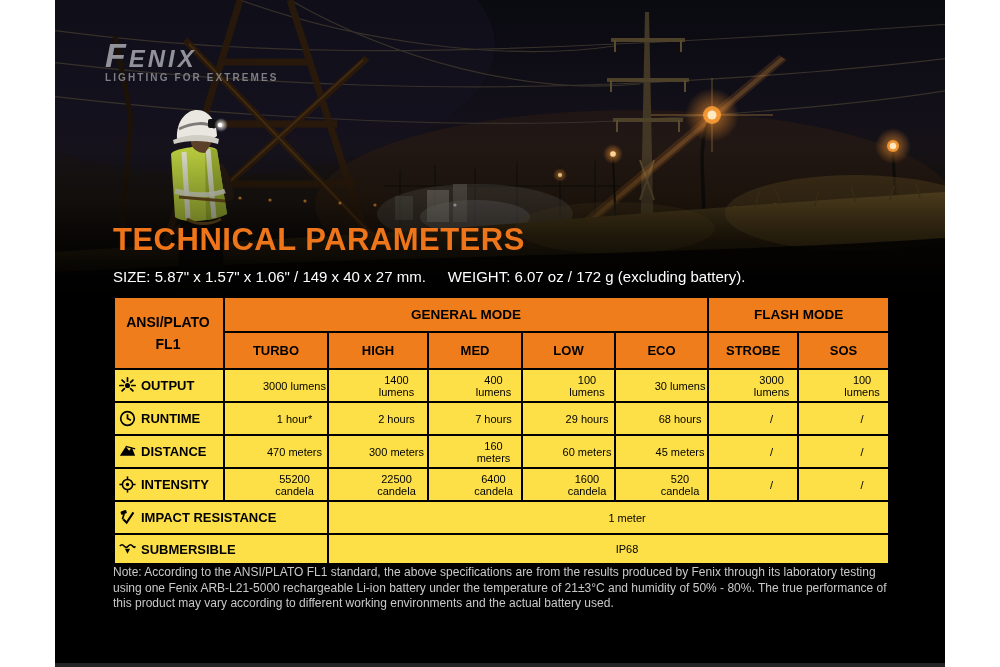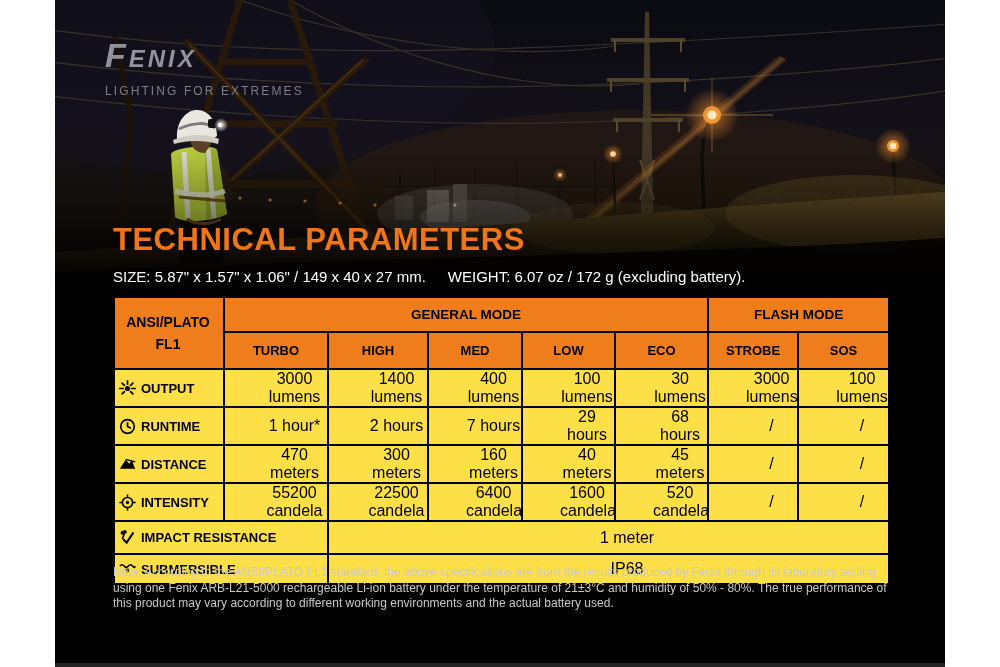--- a/index.html
+++ b/index.html
@@ -9,21 +9,21 @@
   .content { position:absolute; left:55px; top:0; width:890px; height:667px; background:#000; overflow:hidden; }
 
   
   .photo { position:absolute; left:0; top:0; width:890px; height:296px;
            background:linear-gradient(180deg,#0a0a11 0%,#131019 42%,#191410 68%,#070503 92%,#000 100%); }
   .photo svg { display:block; }
 
   .logo { position:absolute; left:50px; top:38px; z-index:3; }
   .logo-text { font-style:italic; font-weight:bold; font-variant:small-caps;
                font-size:34px; letter-spacing:3px; color:#92929a; line-height:1; }
-  .logo-tagline { margin-top:12px; font-size:12px; letter-spacing:2.1px; color:#7e7e84; font-weight:normal; }
+  .logo-tagline { margin-top:0; font-size:10px; letter-spacing:2.1px; color:#7e7e84; font-weight:bold; }
 
   .sect-title { position:absolute; left:58px; top:222px; z-index:3; font-size:31px; font-weight:bold;
                 letter-spacing:.5px; color:#ee7519; }
   .dims { position:absolute; left:58px; top:268px; z-index:3; font-size:15px; color:#ffffff; }
   .dims .w { margin-left:22px; }
 
   
   table.spec { position:absolute; left:58px; top:296px; width:775px; z-index:3;
                border-collapse:collapse; table-layout:fixed; }
   table.spec td { border:2px solid #000; vertical-align:middle; text-align:center; color:#000; overflow:hidden; }
@@ -32,21 +32,21 @@
   tr.d  td { height:33px; }
   tr.dl td { height:30px; }
   td.hdr { background:#ef7d1c; font-weight:bold; }
   td.group { font-size:13.5px; }
   td.mode { font-size:13px;margin-top:20px; }
   td.corner { text-align:left; padding-left:8px; padding-right:10px; font-size:14px; line-height:1.6; }
   td.gray { background:#fde047; }
   td.lbl { text-align:left; font-weight:bold; font-size:13px; padding-left:4px; }
   .lblwrap { display:flex; align-items:center; gap:5px; }
   .ic { display:inline-flex; width:17px; height:17px; flex:0 0 17px; align-items:center; justify-content:center; }
-  td.val { font-size:16px;padding-left:37px; }
+  td.val { font-size:11px;padding-left:37px; }
 
   .notes { position:absolute; left:58px; top:565px; width:782px; z-index:3; color:#c9c9c9;
            font-size:12px; line-height:1.3; }
   .notes .foot { margin-top:9px; }
   .bottom-strip { position:absolute; left:0; bottom:0; width:890px; height:4px; background:#242424; }
 </style>
 </head>
 <body>
 
 <div class="page">
@@ -317,21 +317,21 @@
                     <path d="M1,15 L8,4 L12,9 L15,5 L19,15 Z" fill="#000"></path>
                     <line x1="8" y1="4" x2="19" y2="7" stroke="#000" stroke-width="1.5"></line>
                   </svg>
             </span>
             <span>DISTANCE</span>
           </div>
         </td>
         <td class="gray val">470 meters</td>
         <td class="gray val">300 meters</td>
         <td class="gray val">160 meters</td>
-        <td class="gray val">40 meters</td>
+        <td class="gray val">60 meters</td>
         <td class="gray val">45 meters</td>
         <td class="gray val">/</td>
         <td class="gray val">/</td>
       </tr>
 
       <tr class="d">
         <td class="gray lbl">
           <div class="lblwrap">
             <span class="ic">
               <svg width="17" height="17" viewBox="0 0 20 20">

